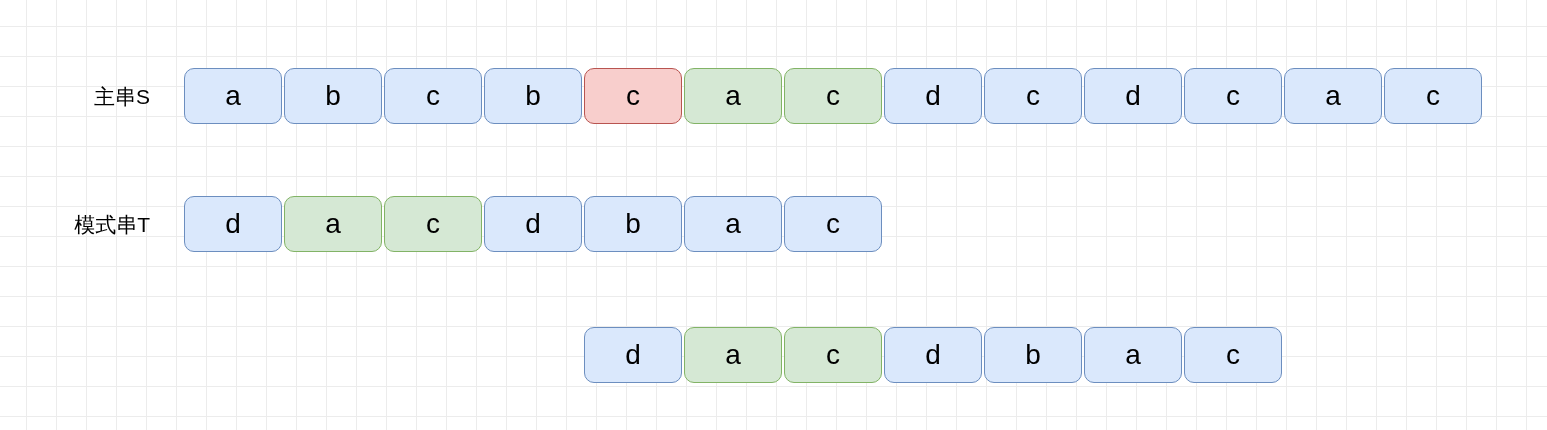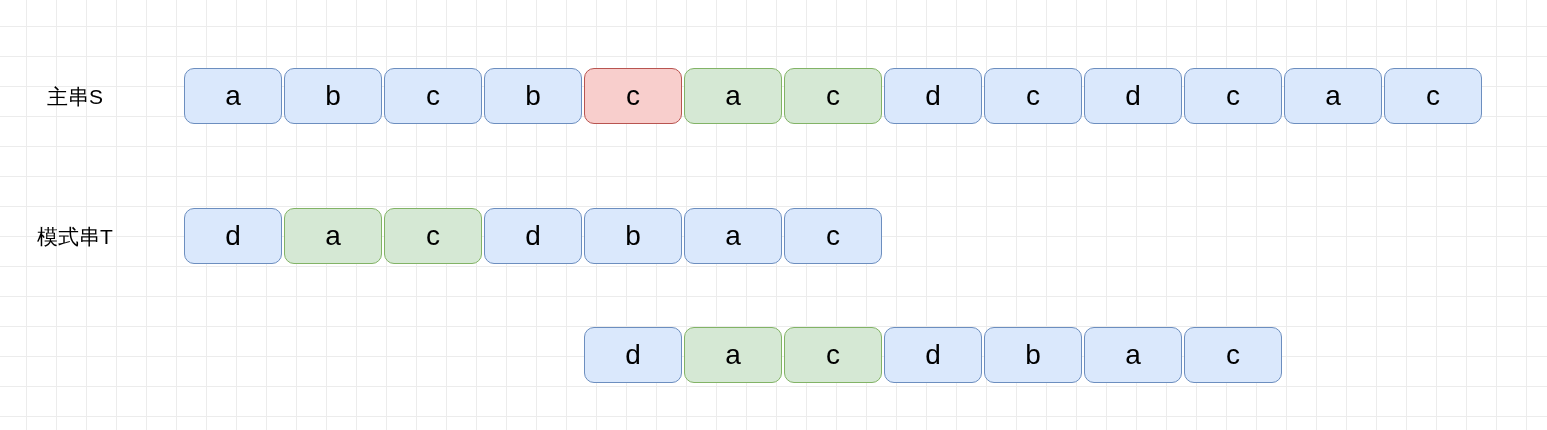--- a/index.html
+++ b/index.html
@@ -26,31 +26,31 @@
     inset: 0;
   }
 
   .row {
     position: absolute;
     left: 0;
     width: 100%;
     height: 58px;
   }
   .row-0 { top: 68px; }
-  .row-1 { top: 208px; }
+  .row-1 { top: 196px; }
   .row-2 { top: 327px; }
 
   .row-label {
     position: absolute;
     left: 0;
     top: 0;
     width: 150px;
     height: 58px;
     line-height: 58px;
-    text-align: center;
+    text-align: right;
     font-size: 21px;
     color: #000000;
     white-space: nowrap;
   }
 
   .cells {
     position: absolute;
     left: 184px;
     top: 0;
     height: 58px;

